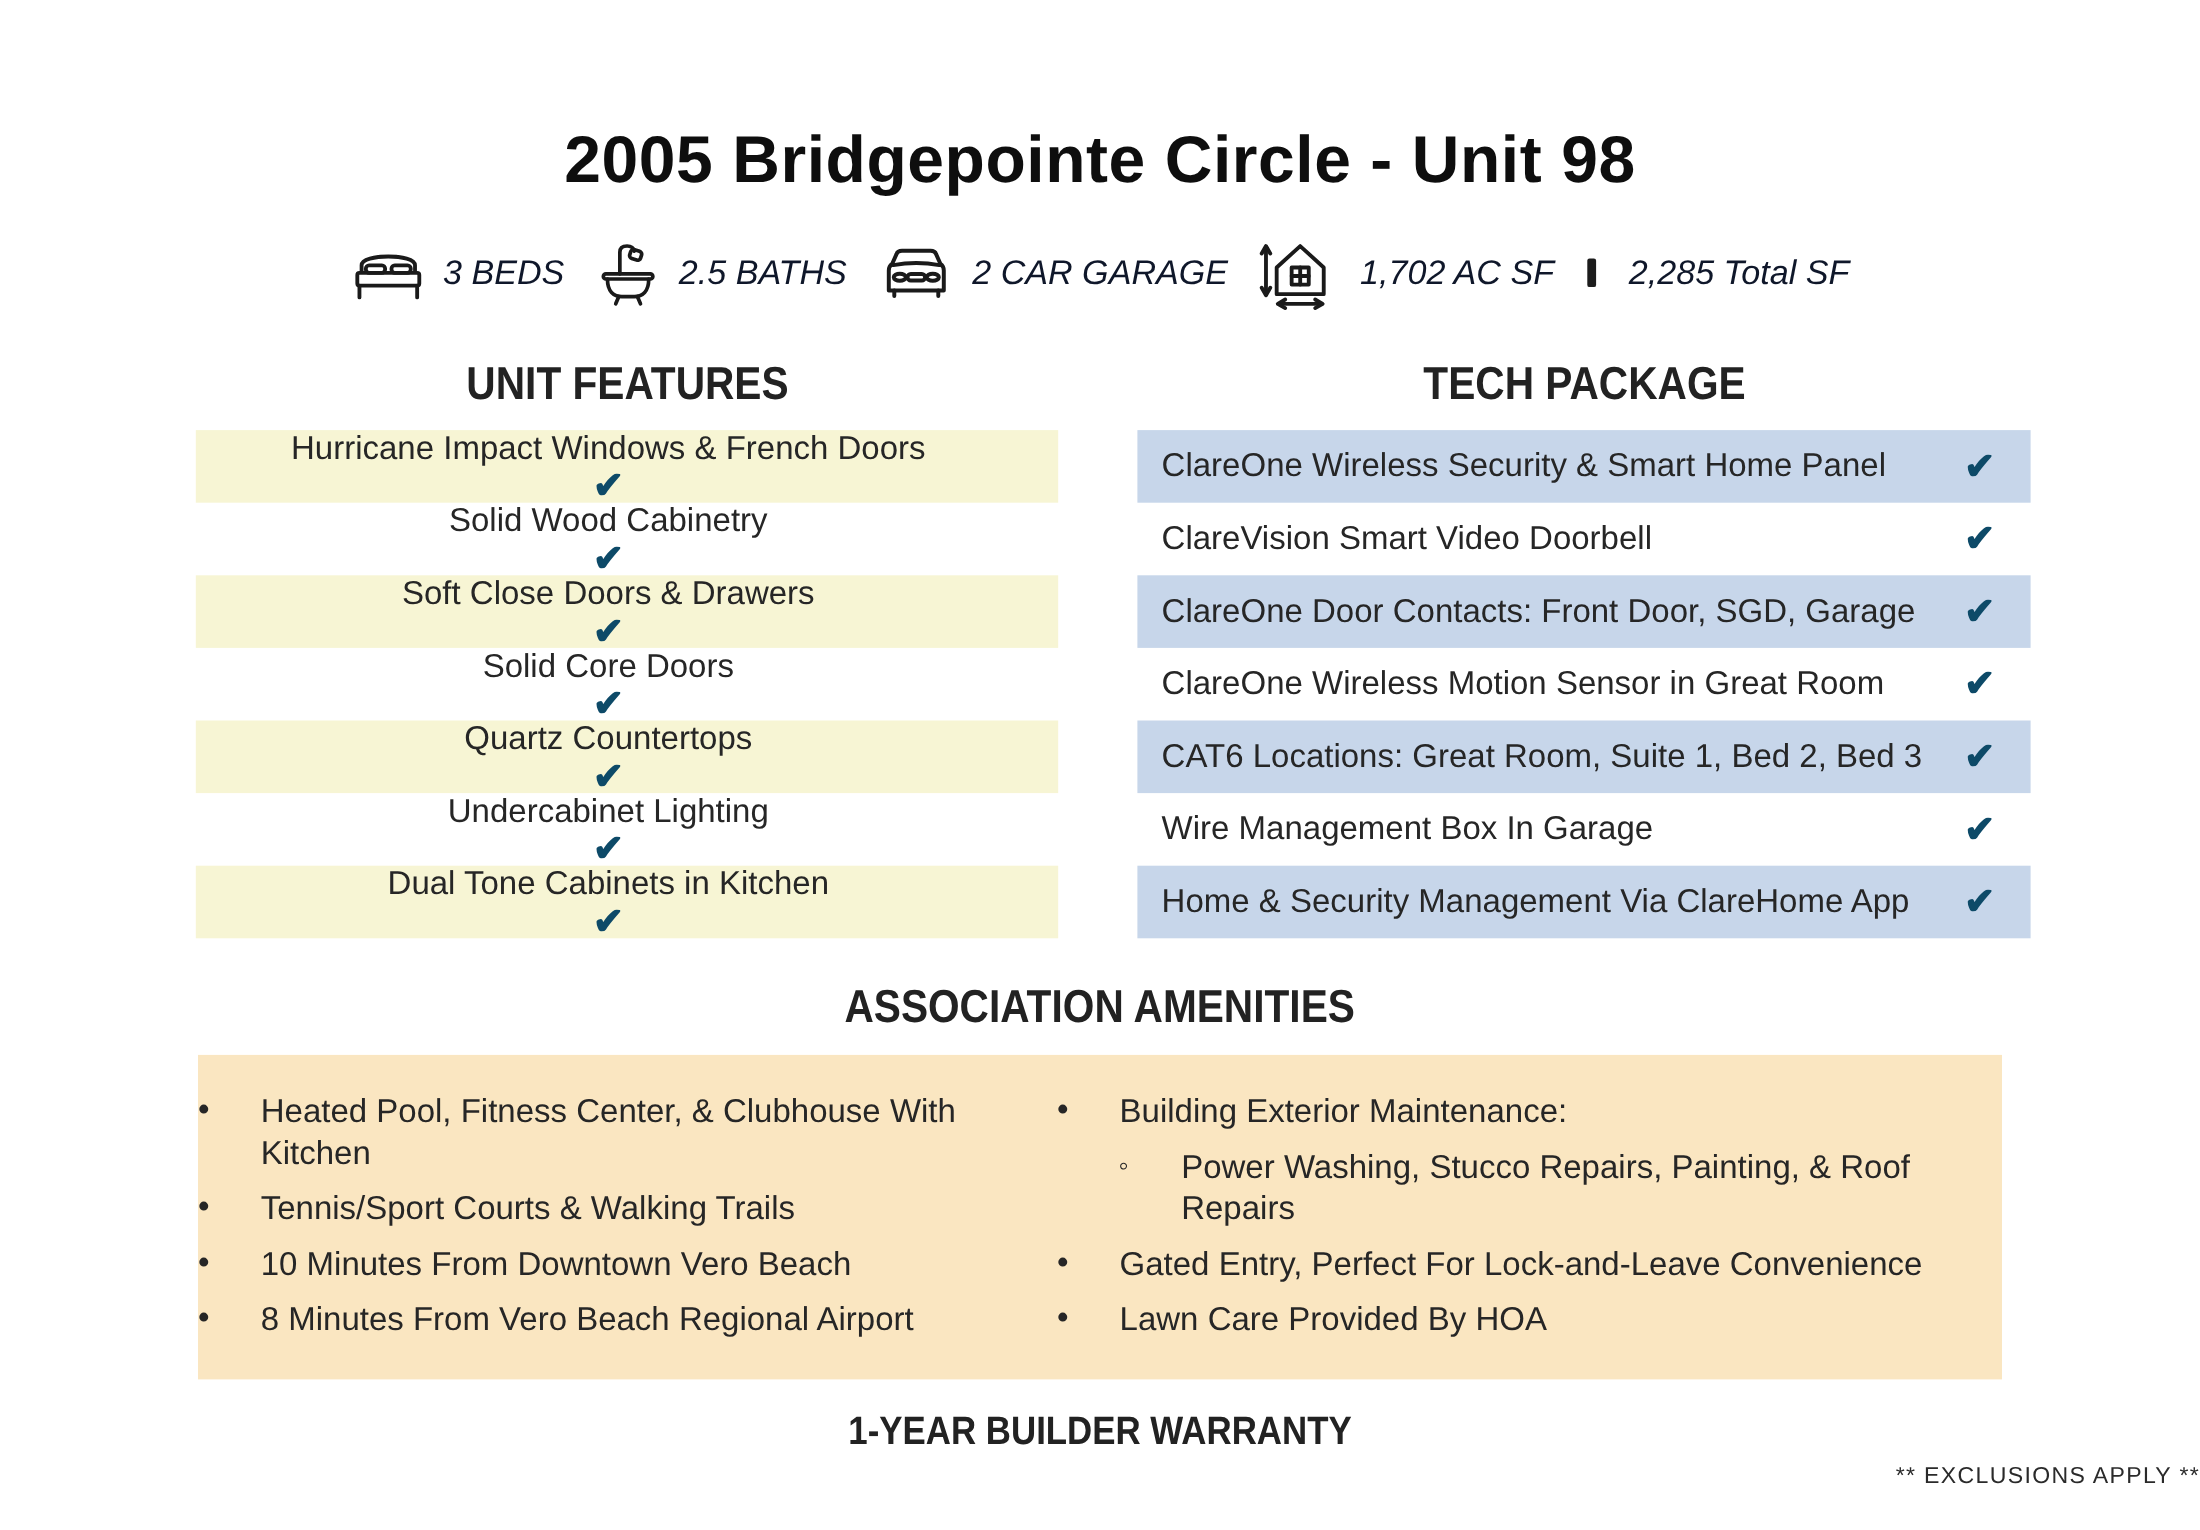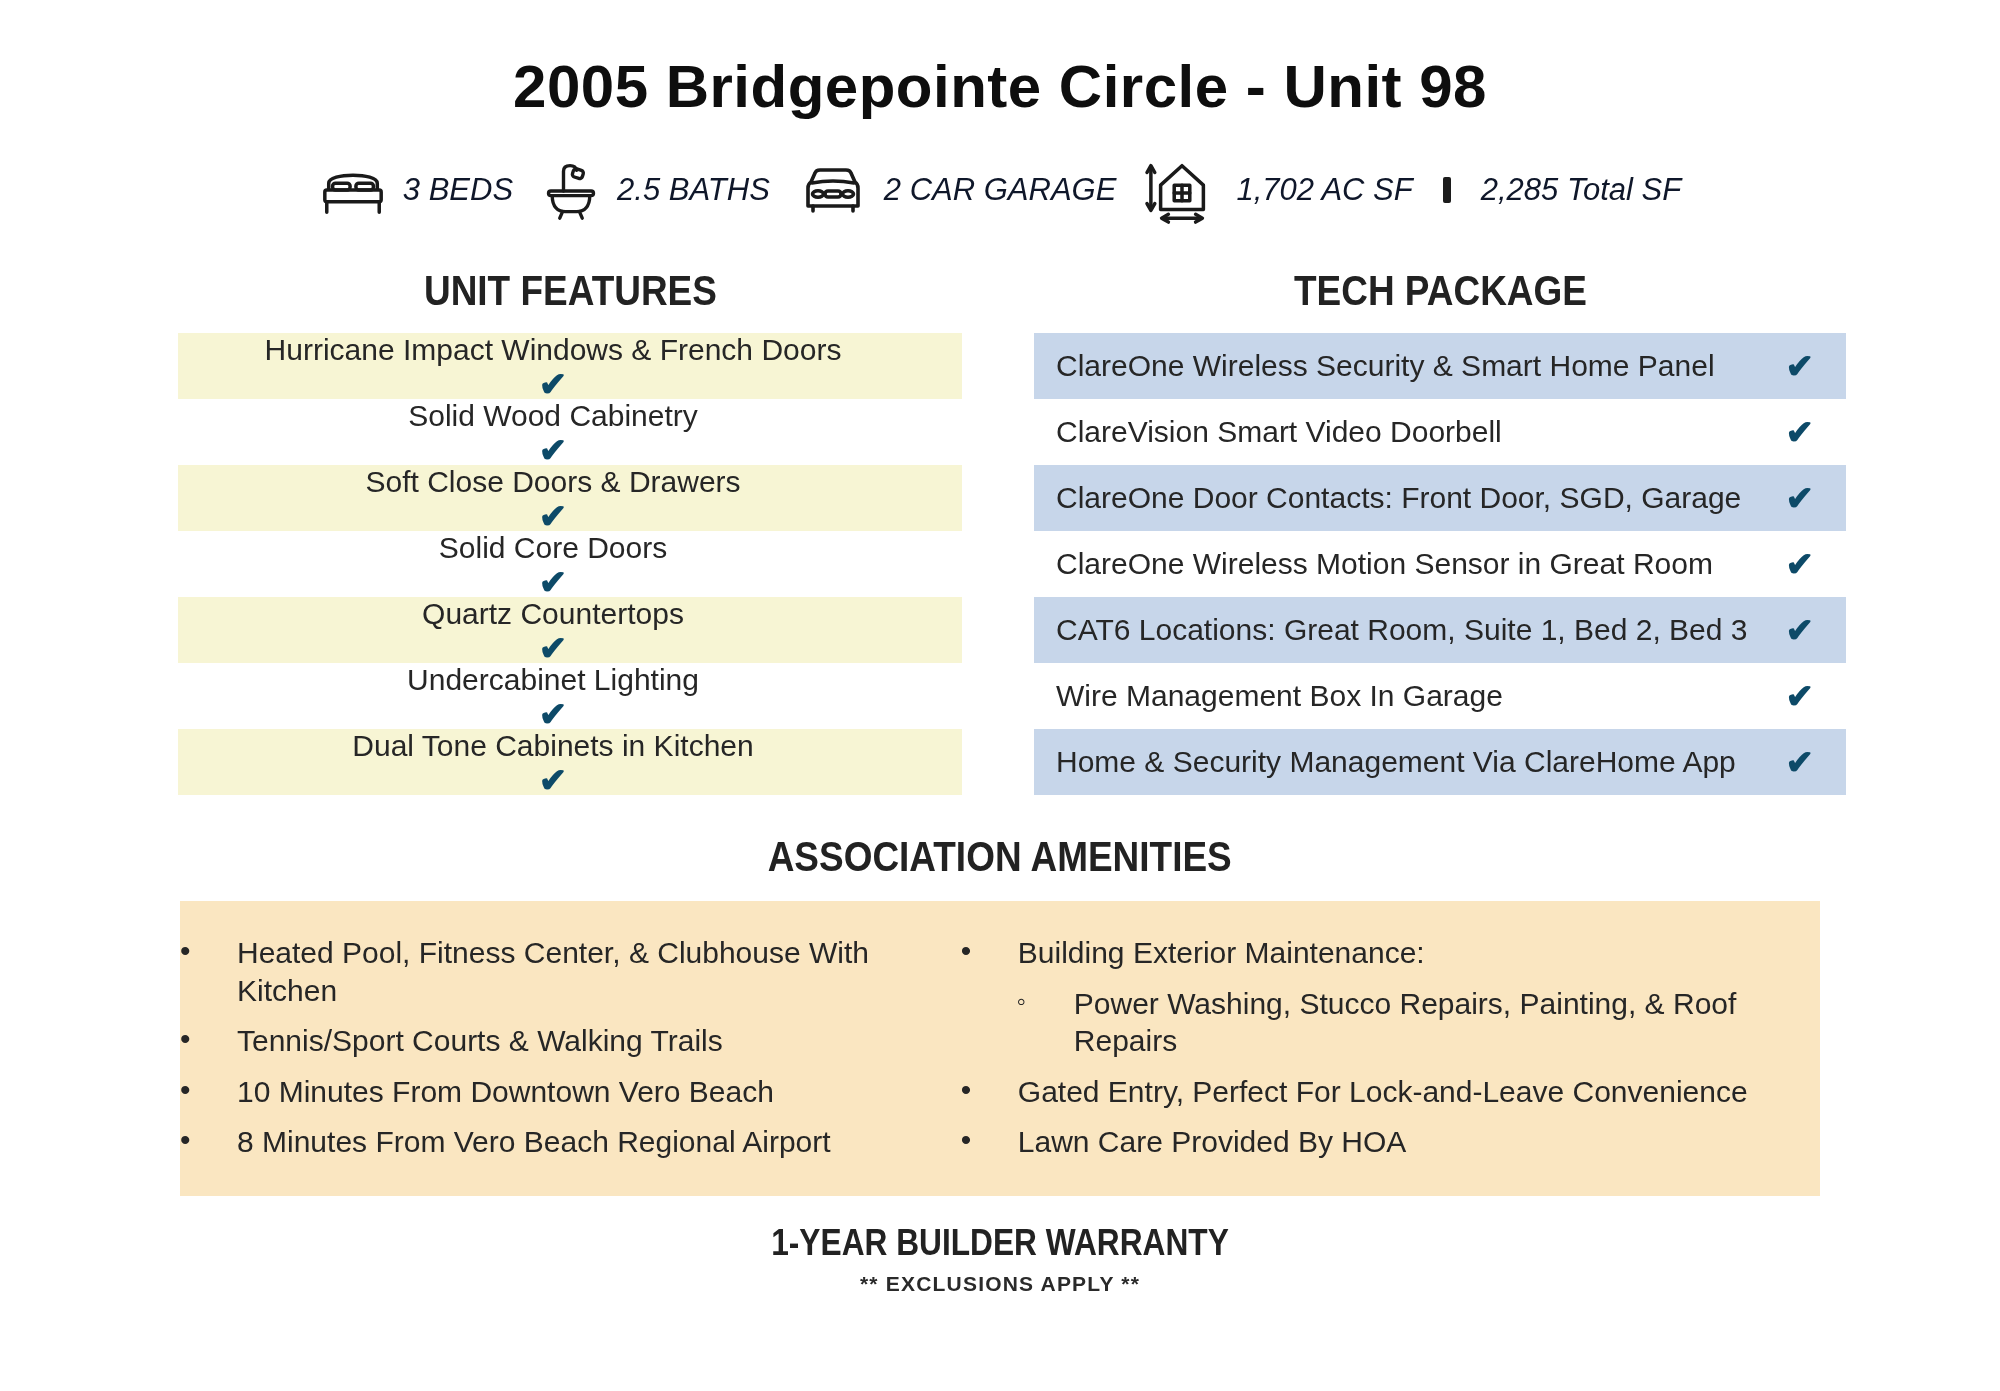--- a/index.html
+++ b/index.html
@@ -14,21 +14,21 @@
   :root {
     --unit-hl:#f7f5d4;
     --tech-hl:#c7d6ea;
     --amen-bg:#fae6c1;
     --check:#0d4a68;
     --ink:#1a1a1a;
   }
 
   
   .page-title {
-    padding-top:52px;
+    padding-top:110px;
     text-align:center;
     font-size:60px;
     font-weight:800;
     letter-spacing:0.5px;
     color:#0e0e0e;
   }
 
   
   .stats {
     margin-top:34px;
@@ -124,24 +124,24 @@
   }
   .amen-box ul.sub { margin-left:56px; }
   .amen-box ul.sub li::before { content:"\25E6"; font-size:26px; top:0; }
 
   
   .warranty { margin-top:26px; text-align:center; }
   .warranty-title span { font-size:36px; }
   .warranty-sub {
     margin-top:8px;
     font-size:21px;
-    font-weight:700;
+    font-weight:400;
     letter-spacing:1.2px;
     color:#2a2a2a;
-    text-align:center;
+    text-align:right;
   }
 </style>
 </head>
 <body>
 
 <div class="page-title">2005 Bridgepointe Circle - Unit 98</div>
 
 <div class="stats">
 
   <div class="stat">

